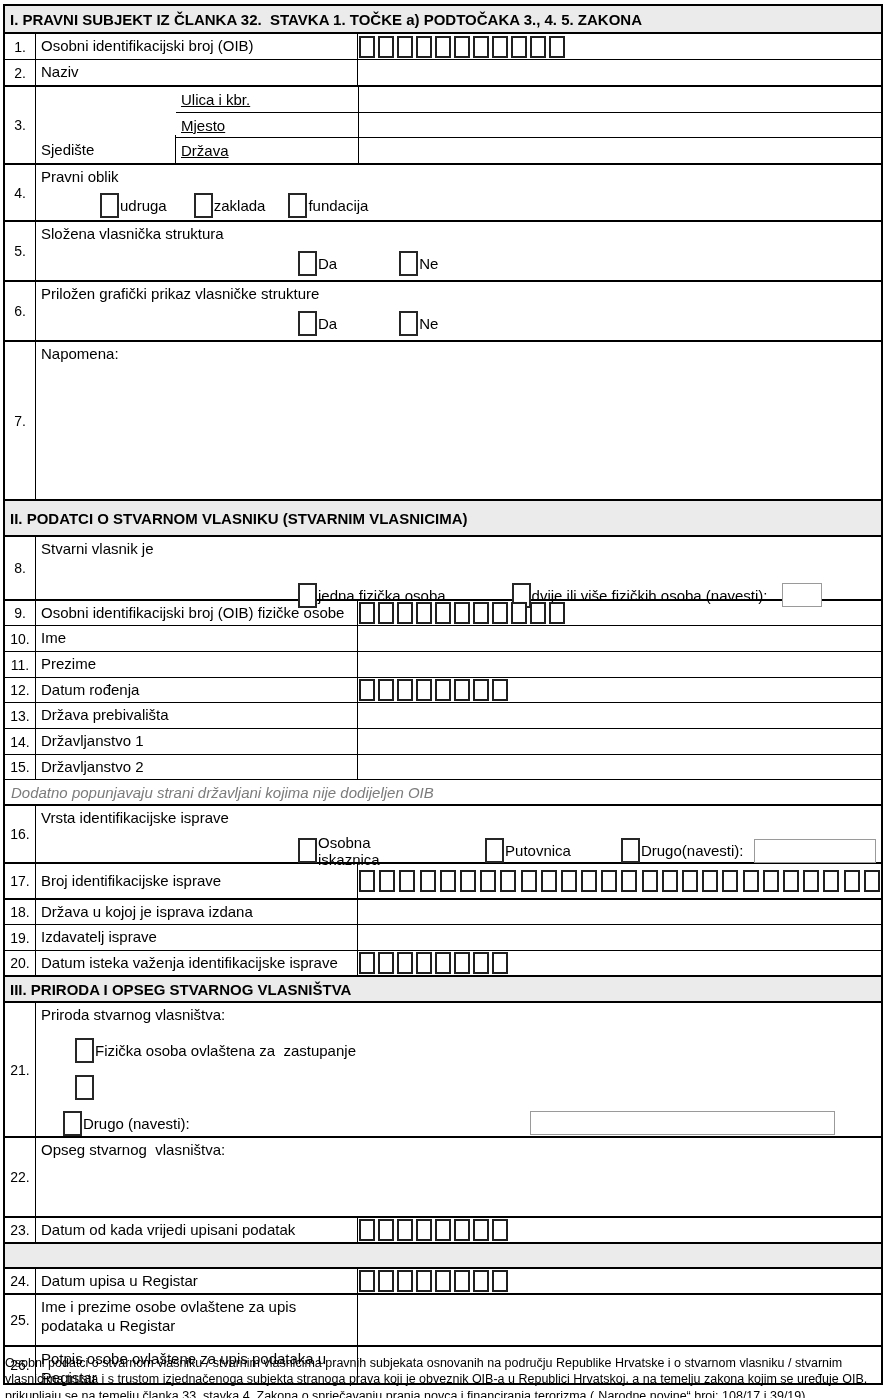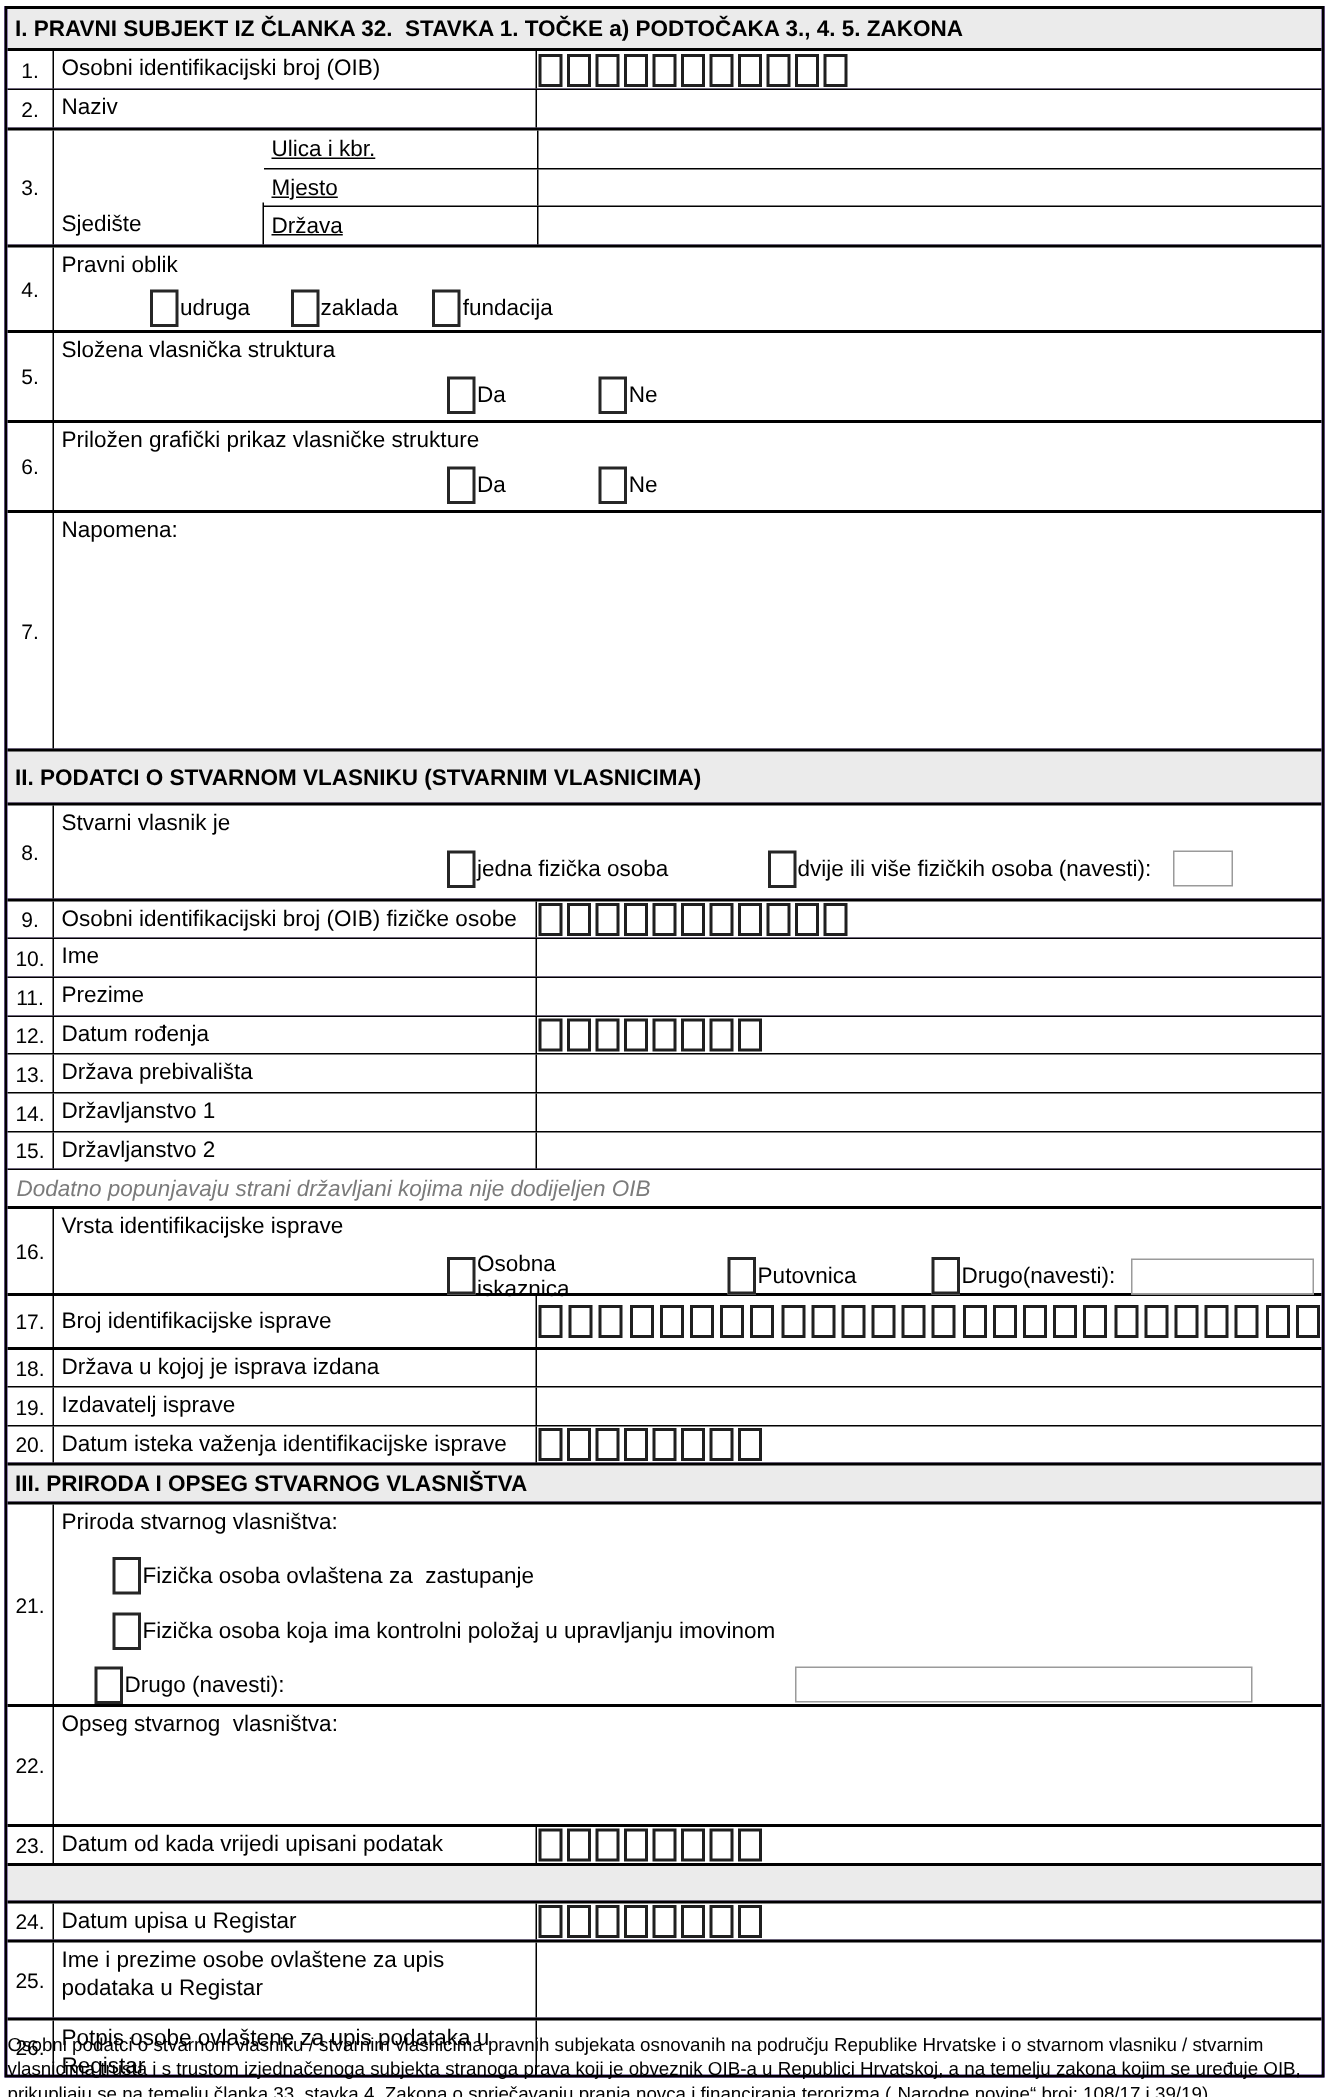--- a/index.html
+++ b/index.html
@@ -1,18 +1,18 @@
 <!DOCTYPE html>
 <html><head>
 <meta charset="utf-8">
 <style>
   html,body{margin:0;padding:0;background:#fff;}
   body{width:886px;height:1398px;font-family:"Liberation Sans",sans-serif;color:#000;}
   .sheet{position:relative;width:886px;height:1398px;background:#fff;overflow:hidden;}
-  .tbl{position:absolute;left:3px;top:4px;width:880px;border:2px solid #000;box-sizing:border-box;background:#6d28d9;}
+  .tbl{position:absolute;left:3px;top:4px;width:880px;border:2px solid #000;box-sizing:border-box;background:#bef264;}
   .row{display:flex;box-sizing:border-box;border-top:1px solid #000;align-items:stretch;background:#fff;}
   .row:first-child{border-top:none;}
   .bt2{border-top-width:2px;}
   .sec{background:#ebebeb;font-weight:bold;font-size:15px;display:flex;align-items:center;padding:0 5px;white-space:pre-wrap;}
   .band{background:#ebebeb;}
   .num{flex:0 0 31px;border-right:1px solid #000;display:flex;align-items:center;justify-content:center;font-size:14px;box-sizing:border-box;}
   .lbl{flex:0 0 322px;border-right:1px solid #000;padding:1px 5px;display:flex;align-items:center;font-size:15px;box-sizing:border-box;white-space:pre-wrap;line-height:1.25;}
   .lbl.top{align-items:flex-start;padding-top:3px;}
   .field{flex:1;position:relative;box-sizing:border-box;}
   .content{flex:1;position:relative;box-sizing:border-box;padding:3px 5px;font-size:15px;}
@@ -135,21 +135,21 @@
         <div class="tline">Napomena:</div>
       </div>
     </div>
 
     <div class="row sec h24 bt2">II. PODATCI O STVARNOM VLASNIKU (STVARNIM VLASNICIMA)</div>
 
     <div class="row h64 bt2">
       <div class="num">8.</div>
       <div class="content">
         <div class="tline">Stvarni vlasnik je</div>
-        <div class="cbrow" style="margin-left:257px;margin-top:8px;">
+        <div class="cbrow" style="margin-left:257px;margin-top:24px;">
           <span class="cb"></span>
           <span class="cbl">jedna fizička osoba</span>
           <span class="cb" style="margin-left:66px;"></span>
           <span class="cbl">dvije ili više fizičkih osoba (navesti):</span>
           <span class="inputbox" style="width:40px;height:24px;margin-left:14px;"></span>
         </div>
       </div>
     </div>
 
     <div class="row h26 bt2">
@@ -308,21 +308,20 @@
     <div class="row h135 bt2">
       <div class="num">21.</div>
       <div class="content">
         <div class="tline">Priroda stvarnog vlasništva:</div>
         <div class="cbrow" style="margin-left:34px;margin-top:13px;">
           <span class="cb"></span>
           <span class="cbl">Fizička osoba ovlaštena za  zastupanje</span>
         </div>
         <div class="cbrow" style="margin-left:34px;margin-top:12px;">
           <span class="cb"></span>
-          <span class="cbl">Fizička osoba koja ima kontrolni položaj u upravljanju imovinom</span>
         </div>
         <div class="cbrow" style="margin-left:22px;margin-top:11px;">
           <span class="cb"></span>
           <span class="cbl">Drugo (navesti):</span>
           <span class="inputbox" style="width:305px;height:24px;margin-left:340px;"></span>
         </div>
       </div>
     </div>
 
     <div class="row h80 bt2">

